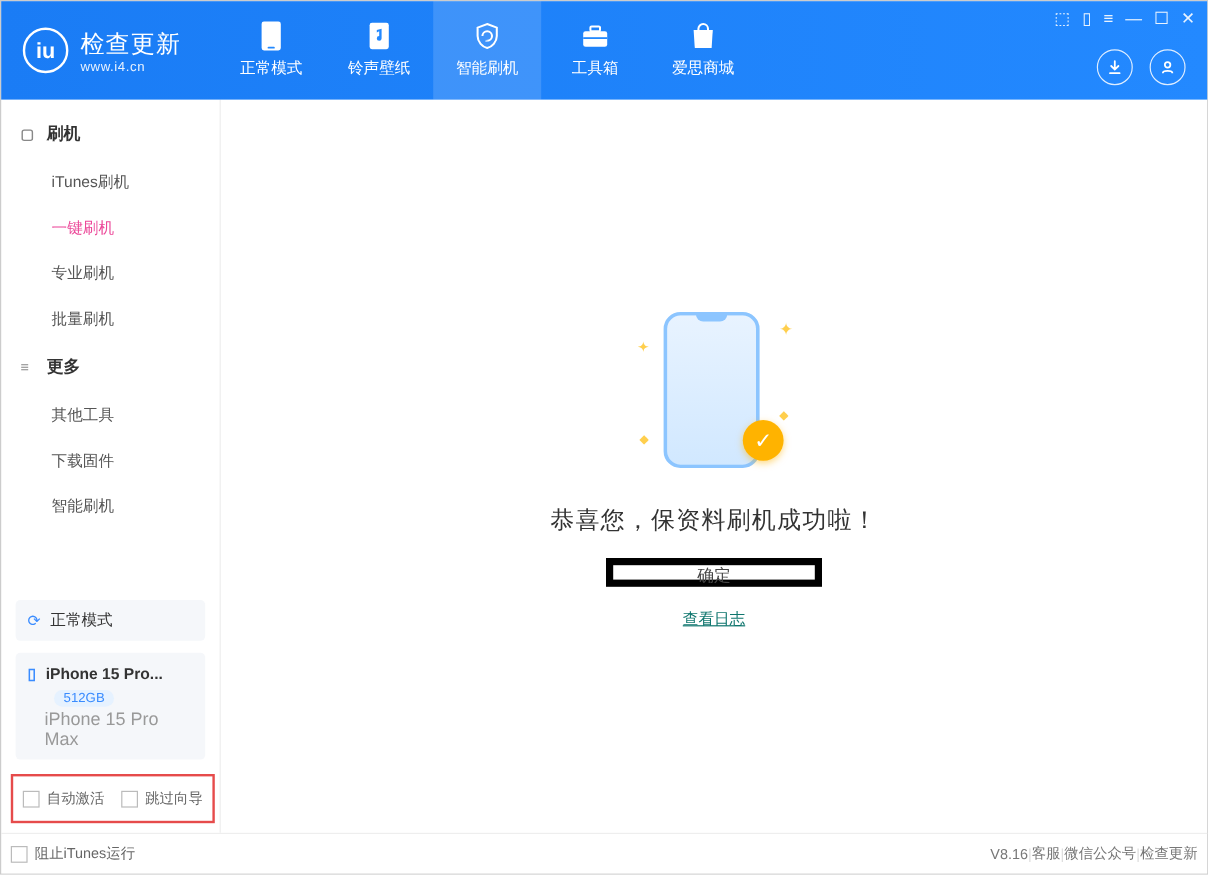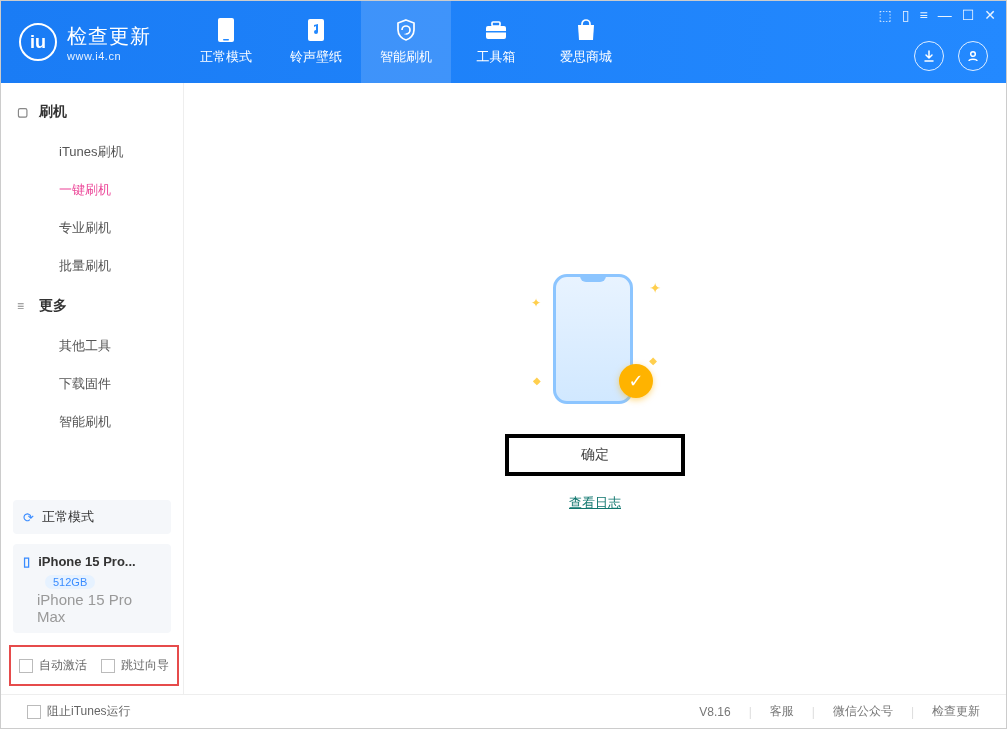--- a/index.html
+++ b/index.html
@@ -20,21 +20,21 @@
   .win-controls span { cursor: pointer; opacity: .9; }
   .header-right-icons { position: absolute; right: 18px; top: 40px; display: flex; gap: 14px; }
   .circle-btn { width: 30px; height: 30px; border: 1.5px solid rgba(255,255,255,.85); border-radius: 50%; display: flex; align-items: center; justify-content: center; cursor: pointer; }
 
   
   .body { flex: 1; display: flex; min-height: 0; }
   .sidebar { width: 183px; border-right: 1px solid #eee; display: flex; flex-direction: column; }
   .sidebar-scroll { flex: 1; overflow: auto; padding-top: 8px; }
   .side-group-title { display: flex; align-items: center; gap: 8px; padding: 12px 16px; font-size: 14px; color: #333; font-weight: 600; }
   .side-group-title .icn { width:14px; color:#888; font-size:12px; }
-  .side-item { padding: 10px 16px 10px 58px; font-size: 13px; color: #555; cursor: pointer; }
+  .side-item { padding: 10px 16px 10px 42px; font-size: 13px; color: #555; cursor: pointer; }
   .side-item.active { color: #ec4899; }
   .side-bottom { padding: 10px 12px 0 12px; }
   .mode-bar { display:flex; align-items:center; gap:8px; background:#f5f7fa; border-radius:4px; padding:8px 10px; font-size:13px; color:#333; margin-bottom:10px; }
   .device-card { background:#f5f7fa; border-radius:4px; padding:10px 10px 8px 10px; }
   .device-line1 { display:flex; align-items:center; gap:8px; font-size:13px; font-weight:600; color:#333; }
   .storage-badge { display:inline-block; background:#e6f2ff; color:#3a8cff; border-radius:10px; font-size:11px; padding:1px 8px; margin:6px 0 2px 22px; }
   .device-sub { font-size:15px; color:#999; margin-left:14px; }
   .opts-box { border:2px solid #e64b4b; margin:12px 4px 8px 8px; padding:10px 8px; display:flex; gap:14px; align-items:center; }
   .chk { width:14px; height:14px; border:1px solid #bbb; display:inline-block; }
   .opt-label { font-size:12px; color:#666; display:flex; align-items:center; gap:6px; }
@@ -44,27 +44,27 @@
   .success-ill { position:relative; width:120px; height:150px; }
   .phone-shape { position:absolute; left:18px; top:8px; width:80px; height:130px; border:3px solid #8cc5ff; border-radius:14px; background:linear-gradient(180deg,#e8f3ff,#d1e8ff); }
   .notch { position:absolute; top:-1px; left:50%; transform:translateX(-50%); width:26px; height:6px; background:#8cc5ff; border-radius:0 0 6px 6px; }
   .badge-check { position:absolute; right:2px; bottom:18px; width:34px; height:34px; background:#ffb300; border-radius:50%; display:flex; align-items:center; justify-content:center; color:#fff; font-size:18px; box-shadow:0 2px 6px rgba(255,179,0,.5); }
   .spark { position:absolute; color:#ffcf4d; font-size:12px; }
   .spark.s1 { left:-4px; top:30px; }
   .spark.s2 { right:-6px; top:14px; font-size:14px; }
   .spark.s3 { left:-2px; bottom:30px; font-size:10px; }
   .spark.s4 { right:-2px; bottom:50px; font-size:10px; }
   .success-text { font-size:20px; color:#333; letter-spacing:1px; }
-  .ok-btn { width:180px; height:42px; border:4px solid #000000; background:#fff; font-size:14px; color:#444; cursor:pointer; }
+  .ok-btn { width:180px; height:24px; border:6px solid #000000; background:#fff; font-size:14px; color:#444; cursor:pointer; }
   .log-link { font-size:13px; color:#0f766e; text-decoration:underline; cursor:pointer; }
 
   
-  .footer { height:34px; border-top:1px solid #eee; display:flex; align-items:center; padding:0 26px; font-size:12px; color:#777; }
+  .footer { height:34px; border-top:1px solid #eee; display:flex; align-items:center; padding:0 8px; font-size:12px; color:#777; }
   .footer-left { display:flex; align-items:center; gap:6px; }
-  .footer-right { margin-left:auto; display:flex; align-items:center; gap:18px; }
+  .footer-right { margin-left:auto; display:flex; align-items:center; }
   .vsep { color:#ddd; }
 </style>
 </head>
 <body>
 
 <div class="app">
 
   <div class="header">
     <div class="logo-block">
       <div class="logo-circle">iu</div>
@@ -198,20 +198,21 @@
       <div class="success-ill">
         <div class="phone-shape">
             <div class="notch"></div>
           </div>
         <div class="badge-check">✓</div>
         <span class="spark s1">✦</span>
         <span class="spark s2">✦</span>
         <span class="spark s3">◆</span>
         <span class="spark s4">◆</span>
       </div>
+      <div class="success-text">恭喜您，保资料刷机成功啦！</div>
       <button class="ok-btn">确定</button>
       <a class="log-link">查看日志</a>
     </div>
   </div>
 
   <div class="footer">
     <div class="footer-left">
       <label class="opt-label">
         <span class="chk"></span>
         <span>阻止iTunes运行</span>

